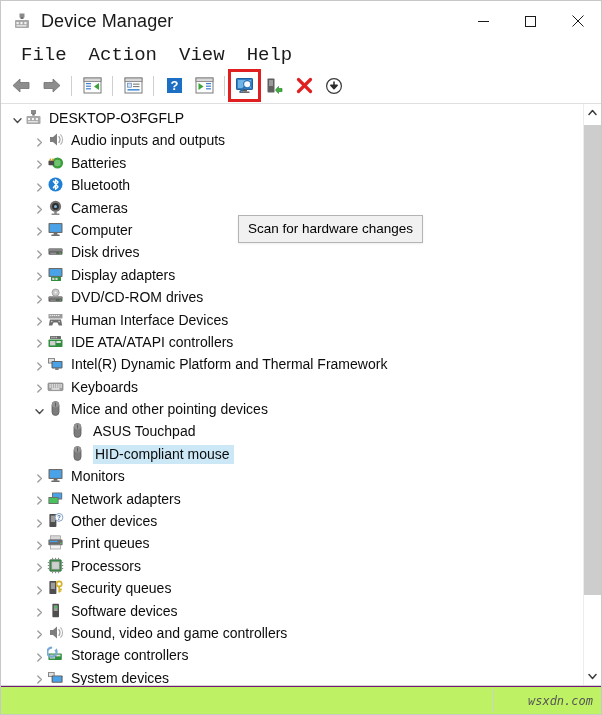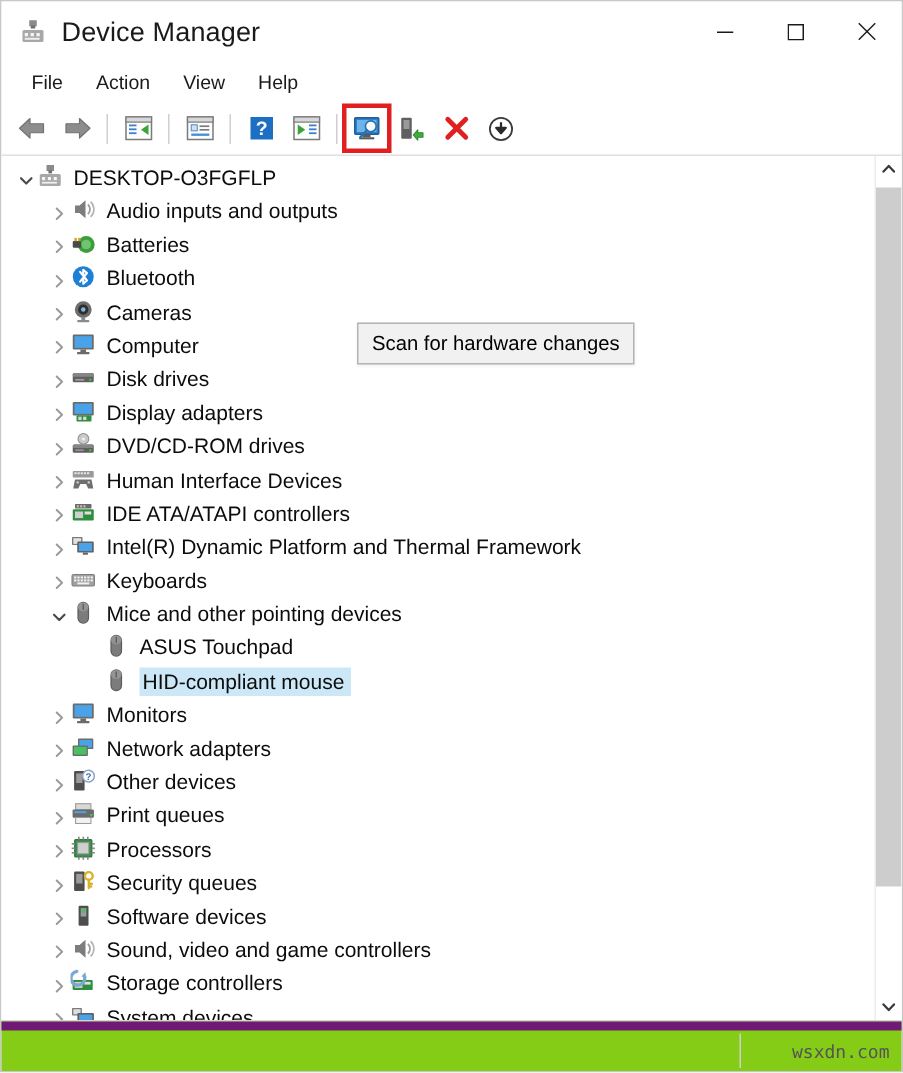--- a/index.html
+++ b/index.html
@@ -59,24 +59,25 @@
   
   .menubar {
     height: 27px;
     flex: 0 0 27px;
     display: flex;
     align-items: center;
     padding-left: 9px;
     background: #ffffff;
   }
   .menu-item {
-    font-size: 13px;
+    font-size: 19px;
     color: #1a1a1a;
     padding: 3px 11px;
     cursor: default;
+    font-family: Liberation Mono, monospace;
   }
 
   
   .toolbar {
     height: 35px;
     flex: 0 0 35px;
     display: flex;
     align-items: center;
     padding-left: 5px;
     background: #ffffff;
@@ -193,25 +194,26 @@
     top: 4px;
     height: 86%;
     background: #cdcdcd;
     cursor: default;
   }
 
   
   .statusbar {
     height: 27px;
     flex: 0 0 27px;
-    background: #84cc16;
-    border-top: 6px solid #701a75;
+    background: #bef264;
+    border-top: 1px solid #701a75;
     display: flex;
     align-items: center;
     position: relative;
+    font-style: italic;
   }
   .sb-pane-div {
     position: absolute;
     left: 492px; top: 2px; bottom: 2px;
     width: 1px;
     background: #cfcfcf;
   }
   .watermark {
     position: absolute;
     right: 8px; top: 50%;

